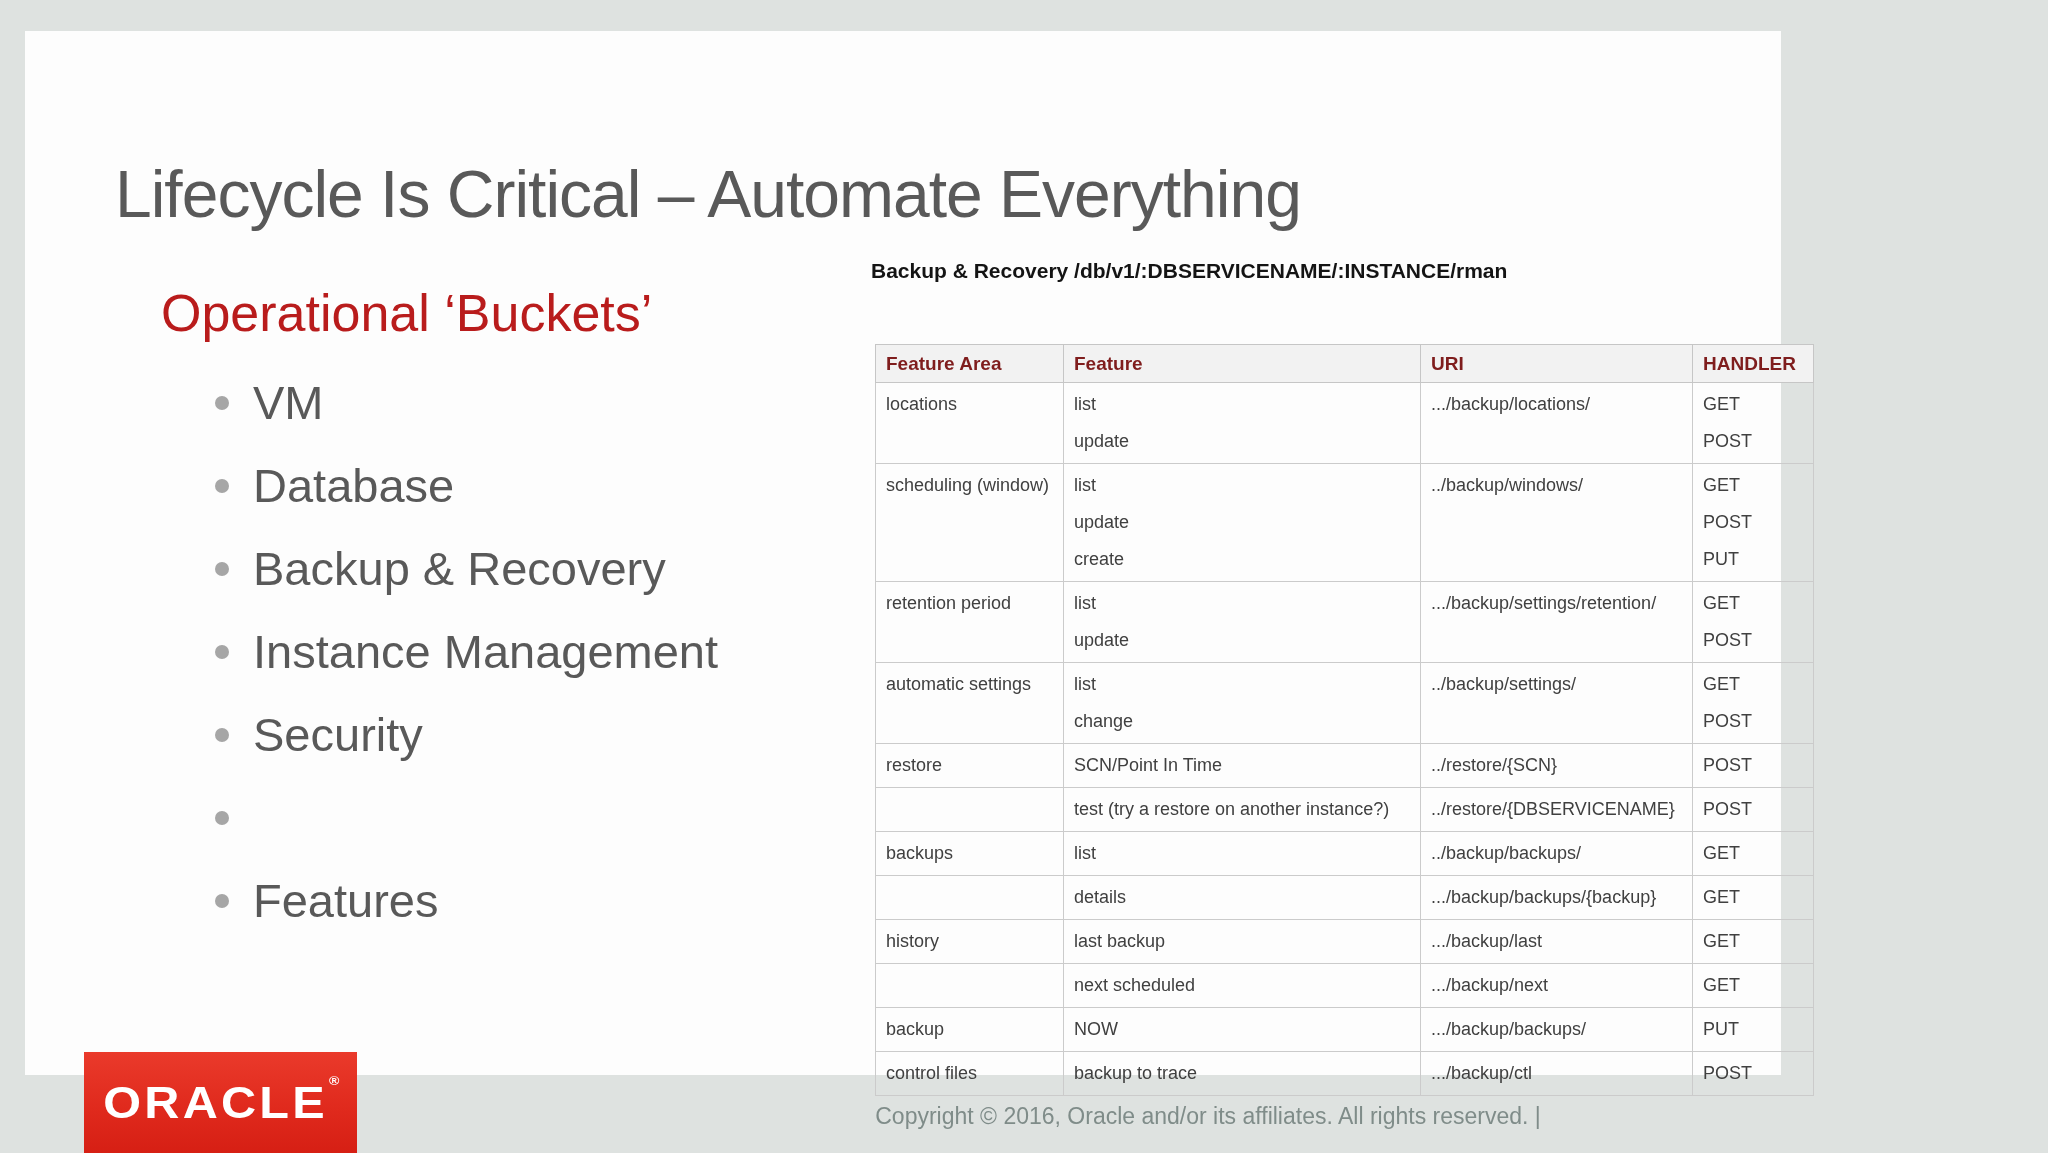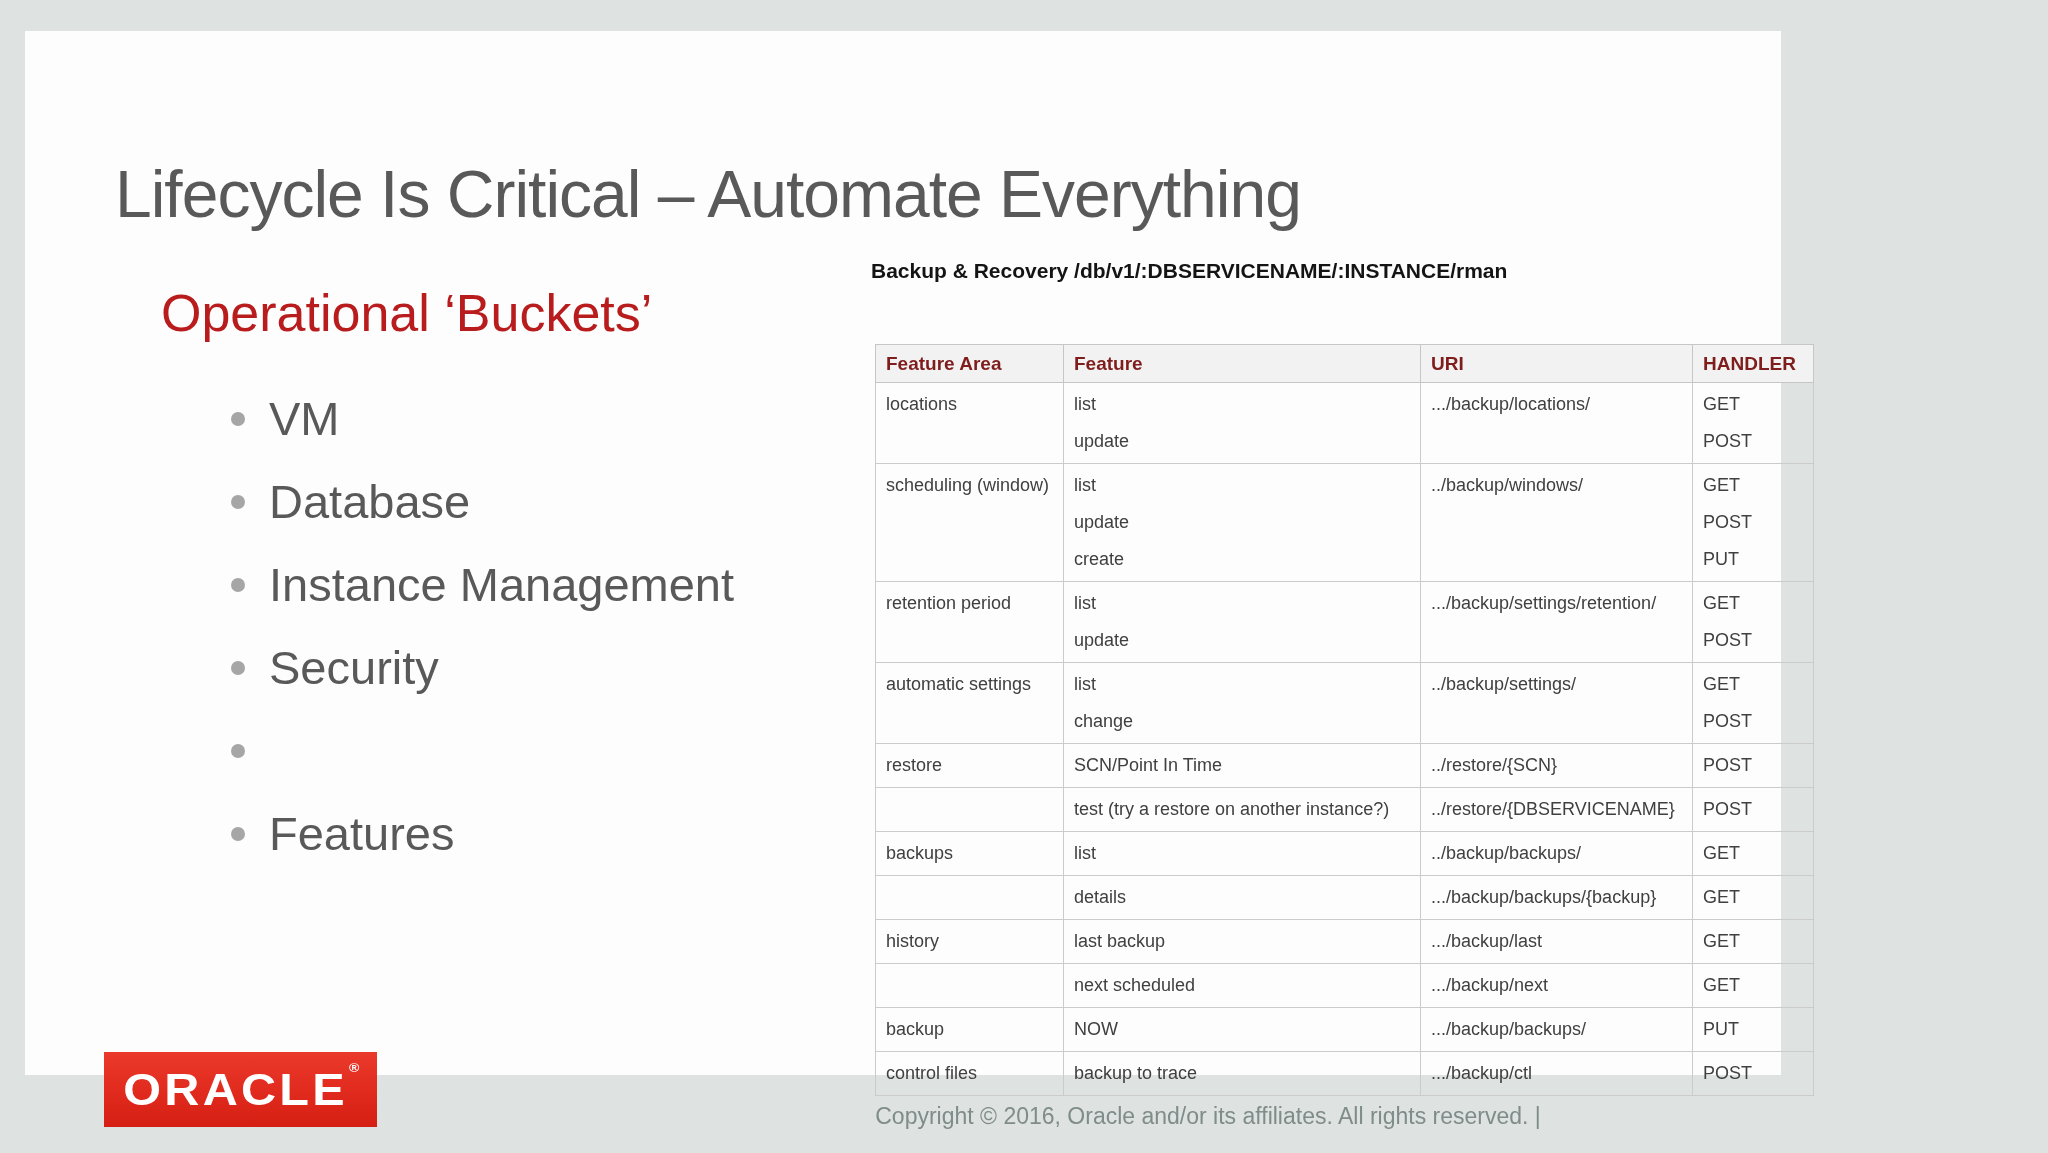--- a/index.html
+++ b/index.html
@@ -15,21 +15,21 @@
   .title{
     position:absolute;left:90px;top:122px;
     font-size:66px;line-height:1.25;color:#595959;
     letter-spacing:-1px;white-space:nowrap;
   }
   .subtitle{
     position:absolute;left:136px;top:252px;
     font-size:52px;color:#b91c1c;white-space:nowrap;
   }
   .bullets{
-    position:absolute;left:190px;top:330px;margin:16px;padding:0;list-style:none;
+    position:absolute;left:190px;top:330px;margin:0;padding:0;list-style:none;
   }
   .bullet{
     display:flex;align-items:center;height:83px;
   }
   .dot{
     width:14px;height:14px;border-radius:50%;background:#a6a6a6;
     margin-right:24px;flex:0 0 auto;
   }
   .blabel{
     font-size:47px;color:#595959;white-space:nowrap;
@@ -52,21 +52,21 @@
     padding:3px 10px;line-height:37px;vertical-align:top;
     border:1px solid #cbcbcb;overflow:hidden;white-space:nowrap;
   }
   table.api td div{line-height:37px;}
   td.wrap{white-space:normal;}
   .footer-copy{
     position:absolute;left:1208px;top:1103px;transform:translateX(-50%);
     font-size:23px;color:#7f8c89;white-space:nowrap;
   }
   .logo{
-    position:absolute;left:104px;top:1052px;width:273px;height:75px;
+    position:absolute;left:84px;top:1052px;width:273px;height:101px;
     background:linear-gradient(180deg,#ea3a2b 0%,#e02a1d 55%,#d61f14 100%);
     display:flex;align-items:center;justify-content:center;
   }
   .logo-text{
     color:#ffffff;font-size:45px;font-weight:bold;letter-spacing:3px;
     transform:scaleX(1.08);white-space:nowrap;
   }
   .logo-reg{
     font-size:13px;vertical-align:top;position:relative;top:-4px;left:1px;
     letter-spacing:0;
@@ -87,20 +87,24 @@
         <li class="bullet">
           <span class="dot"></span>
           <span class="blabel">VM</span>
         </li>
 
         <li class="bullet">
           <span class="dot"></span>
           <span class="blabel">Database</span>
         </li>
 
+        <li class="bullet">
+          <span class="dot"></span>
+          <span class="blabel">Backup &amp; Recovery</span>
+        </li>
 
         <li class="bullet">
           <span class="dot"></span>
           <span class="blabel">Instance Management</span>
         </li>
 
         <li class="bullet">
           <span class="dot"></span>
           <span class="blabel">Security</span>
         </li>

